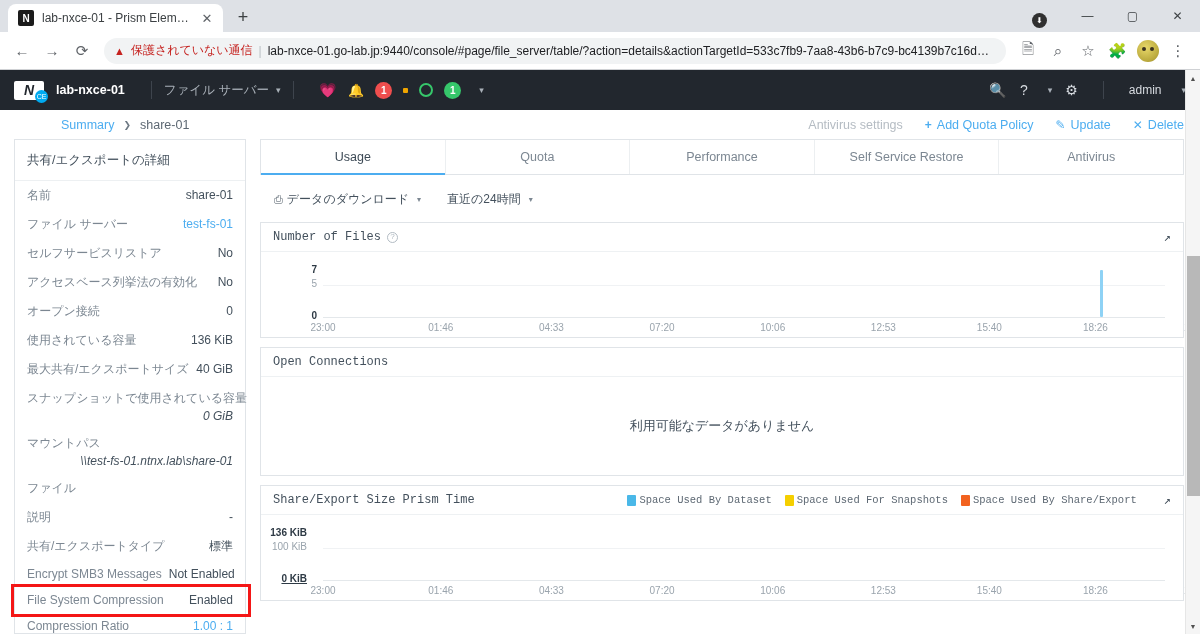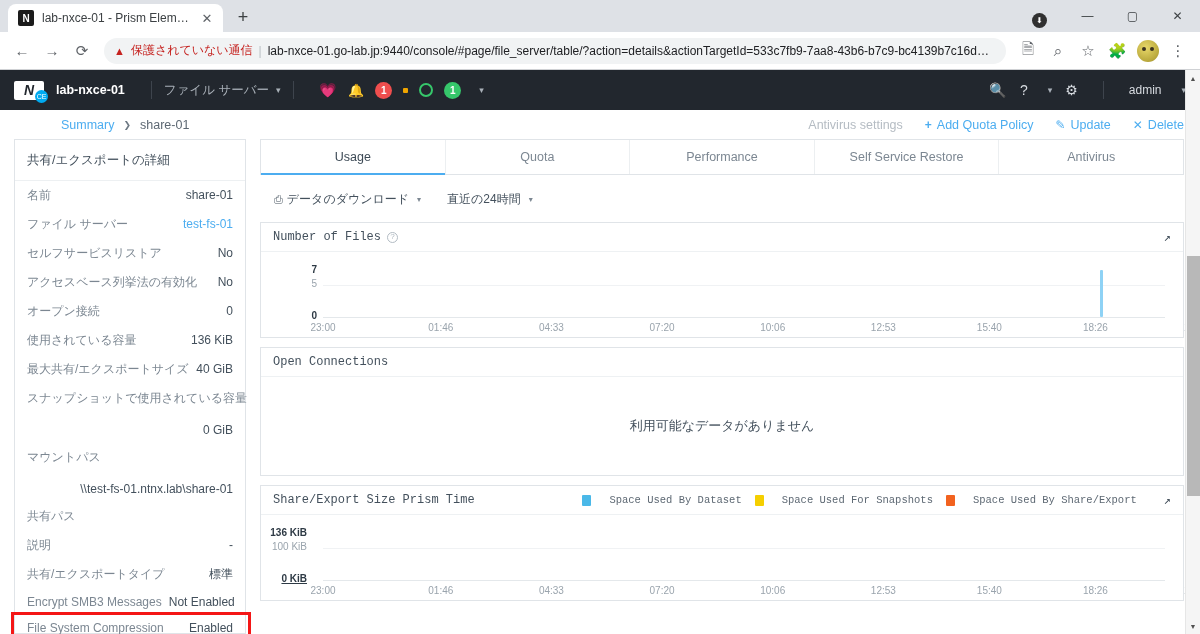--- a/index.html
+++ b/index.html
@@ -145,21 +145,21 @@
   }
   .drow {
     display: flex; align-items: baseline; justify-content: space-between;
     padding: 6px 12px; gap: 7px; font-size: 12px;
   }
   .dlabel { color: #7c8792; white-space: nowrap; }
   .dval { color: #43505c; text-align: right; white-space: nowrap; }
   .dval.link { color: #4cadf0; }
   .drow.stacked { display: block; }
   .drow.stacked .dlabel { display: block; }
-  .drow.stacked .dval { display: block; margin-top: 16px; }
+  .drow.stacked .dval { display: block; margin-top: 2px; font-style: italic; }
   .hl-wrap { position: relative; }
   .hl-box {
     position: absolute; left: -4px; right: -6px; top: -3px; bottom: -4px;
     border: 3px solid #f41616; pointer-events: none;
   }
 
   
   .content { flex: 1; min-width: 0; display: flex; flex-direction: column; }
   .tabs {
     display: flex; border: 1px solid #e0e4e8; border-bottom: 1px solid #e0e4e8;
@@ -187,21 +187,21 @@
     height: 29px; display: flex; align-items: center; padding: 0 12px;
     border-bottom: 1px solid #eef1f3; gap: 6px; font-family: Liberation Mono, monospace;
   }
   .panel-title { font-size: 12px; color: #43505c; }
   .info-ico {
     width: 11px; height: 11px; border: 1px solid #b3bcc4; border-radius: 50%;
     color: #b3bcc4; font-size: 8px; display: inline-flex; align-items: center;
     justify-content: center; line-height: 1;
   }
   .legend { margin-left: auto; display: flex; align-items: center; gap: 13px; }
-  .lg { display: flex; align-items: center; gap: 18px; font-size: 10.5px; color: #5d6873; }
+  .lg { display: flex; align-items: center; gap: 3px; font-size: 10.5px; color: #5d6873; }
   .swatch { width: 9px; height: 11px; border-radius: 1px; }
   .expand-ico { font-size: 12px; color: #3d4a56; margin-left: 14px; }
 
   .chart-body { position: relative; height: 85px; padding: 14px 18px 0 18px; }
   .yl { position: absolute; font-size: 10px; text-align: right; width: 52px; }
   .yl.bold { color: #2e3a45; font-weight: bold; }
   .yl.dim { color: #9aa4ad; }
   .gridline { position: absolute; left: 62px; right: 18px; height: 1px; background: #f0f2f4; }
   .axisline { position: absolute; left: 62px; right: 18px; height: 1px; background: #e4e8eb; }
   .xtick { position: absolute; font-size: 10px; color: #9aa4ad; transform: translateX(-50%); }
@@ -354,21 +354,21 @@
         </div>
         <div class="drow stacked">
           <span class="dlabel">スナップショットで使用されている容量</span>
           <span class="dval">0 GiB</span>
         </div>
         <div class="drow stacked">
           <span class="dlabel">マウントパス</span>
           <span class="dval">\\test-fs-01.ntnx.lab\share-01</span>
         </div>
         <div class="drow">
-          <span class="dlabel">共有パス</span>
+          <span class="dlabel">ファイル</span>
           <span class="dval"></span>
         </div>
         <div class="drow">
           <span class="dlabel">説明</span>
           <span class="dval">-</span>
         </div>
         <div class="drow">
           <span class="dlabel">共有/エクスポートタイプ</span>
           <span class="dval">標準</span>
         </div>

